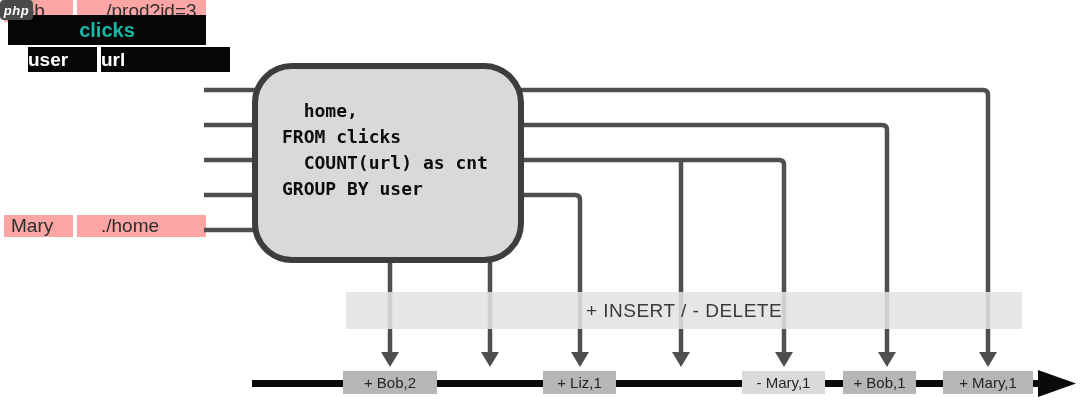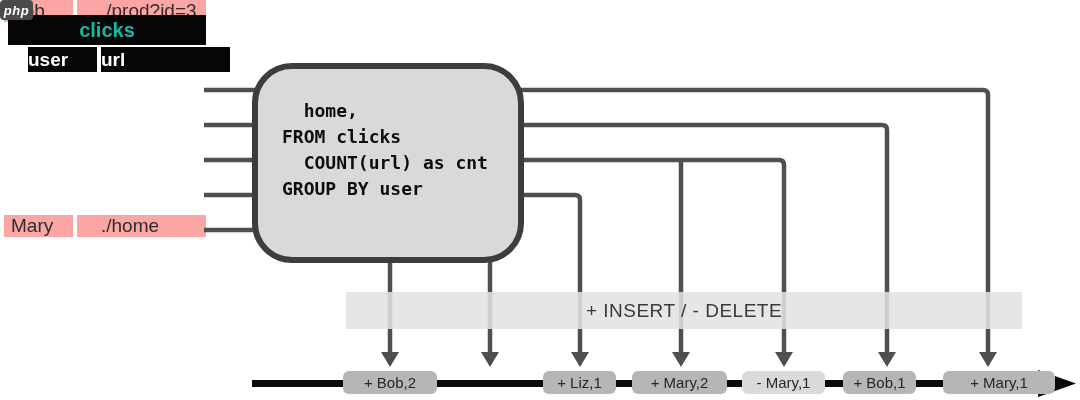--- a/index.html
+++ b/index.html
@@ -39,21 +39,21 @@
 
   
   #wires{position:absolute;left:0;top:0;z-index:3;}
 
   
   .stream-bar{position:absolute;left:346px;top:292px;width:676px;height:37px;
     background:rgba(226,226,226,0.87);z-index:4;display:flex;align-items:center;justify-content:center;
     color:#3a3a3a;font-size:19px;letter-spacing:.5px;}
 
   
-  .ev{position:absolute;top:371px;height:23px;border-radius:6px;z-index:5;
+  .ev{position:absolute;top:371px;height:23px;border-radius:0;z-index:5;
     display:flex;align-items:center;justify-content:center;font-size:15px;color:#262626;}
   .ev.insert{background:#b6b6b6;}
   .ev.delete{background:#dadada;}
 </style>
 </head>
 <body>
 
 <div id="stage">
 
   <div class="php-badge">
@@ -134,26 +134,23 @@
   <div class="stream-bar">
     <span>+ INSERT / - DELETE</span>
   </div>
 
   <div class="ev insert" style="left:343px;width:94px;">
     <span>+ Bob,2</span>
   </div>
   <div class="ev insert" style="left:543px;width:73px;">
     <span>+ Liz,1</span>
   </div>
-  <div class="ev insert" style="left:632px;width:95px;">
-    <span>+ Mary,2</span>
-  </div>
   <div class="ev delete" style="left:742px;width:83px;">
     <span>- Mary,1</span>
   </div>
   <div class="ev insert" style="left:843px;width:73px;">
     <span>+ Bob,1</span>
   </div>
-  <div class="ev insert" style="left:943px;width:112px;">
+  <div class="ev insert" style="left:943px;width:90px;">
     <span>+ Mary,1</span>
   </div>
 
 </div>
 
 </body></html>

